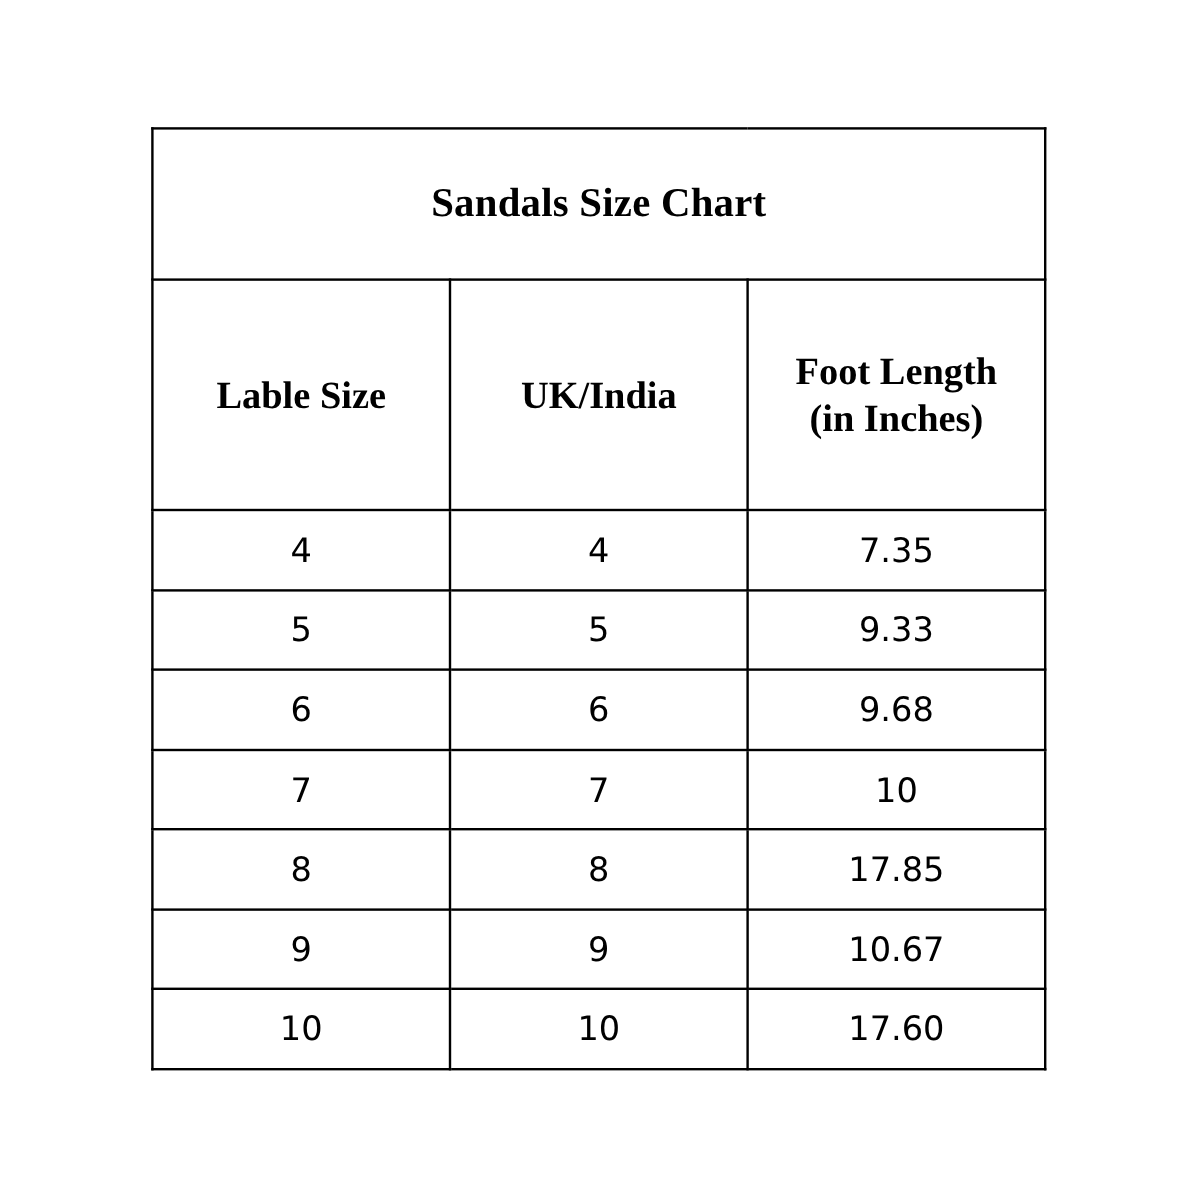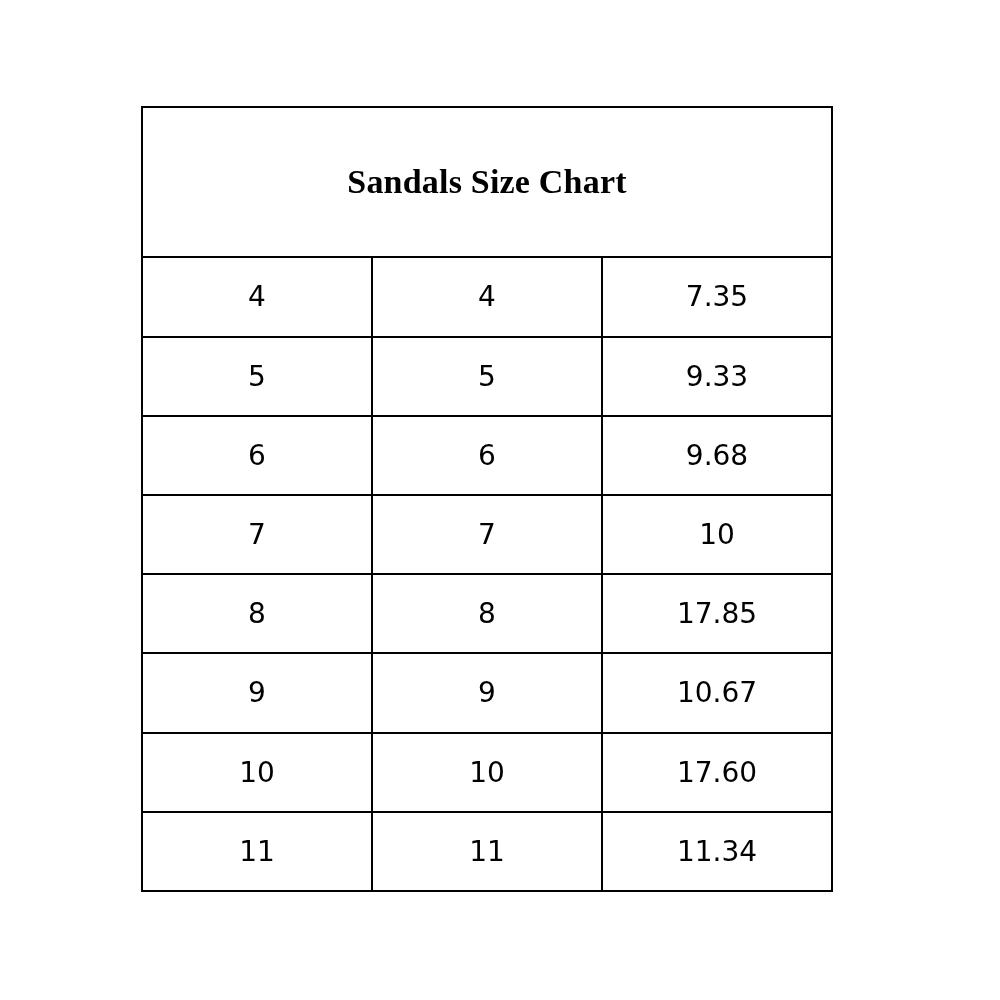--- a/index.html
+++ b/index.html
@@ -9,23 +9,23 @@
   }
   body {
     width: 1000px;
     height: 1000px;
     font-family: "Liberation Serif", serif;
     color: #000000;
     position: relative;
   }
   .chart-wrap {
     position: absolute;
-    left: 141px;
+    left: 126px;
     top: 106px;
-    width: 692px;
+    width: 746px;
     height: 786px;
   }
   table.size-chart {
     width: 100%;
     height: 100%;
     border-collapse: collapse;
     table-layout: fixed;
     background: #ffffff;
   }
   table.size-chart td,
@@ -62,20 +62,32 @@
 </style>
 </head>
 <body>
 
 <div class="chart-wrap">
   <table class="size-chart">
     <tbody>
       <tr>
         <td class="title-cell" colspan="3">Sandals Size Chart</td>
       </tr>
+      <tr>
+        <td class="head-cell col-1">
+          <span class="line">Lable Size</span>
+        </td>
+        <td class="head-cell col-2">
+          <span class="line">UK/India</span>
+        </td>
+        <td class="head-cell col-3">
+          <span class="line">Foot Length</span>
+          <span class="line">(in Inches)</span>
+        </td>
+      </tr>
 
       <tr>
         <td class="data-cell col-1">4</td>
         <td class="data-cell col-2">4</td>
         <td class="data-cell col-3">7.35</td>
       </tr>
       <tr>
         <td class="data-cell col-1">5</td>
         <td class="data-cell col-2">5</td>
         <td class="data-cell col-3">9.33</td>
@@ -98,20 +110,15 @@
       <tr>
         <td class="data-cell col-1">9</td>
         <td class="data-cell col-2">9</td>
         <td class="data-cell col-3">10.67</td>
       </tr>
       <tr>
         <td class="data-cell col-1">10</td>
         <td class="data-cell col-2">10</td>
         <td class="data-cell col-3">17.60</td>
       </tr>
-      <tr>
-        <td class="data-cell col-1">11</td>
-        <td class="data-cell col-2">11</td>
-        <td class="data-cell col-3">11.34</td>
-      </tr>
     </tbody>
   </table>
 </div>
 
 </body></html>

